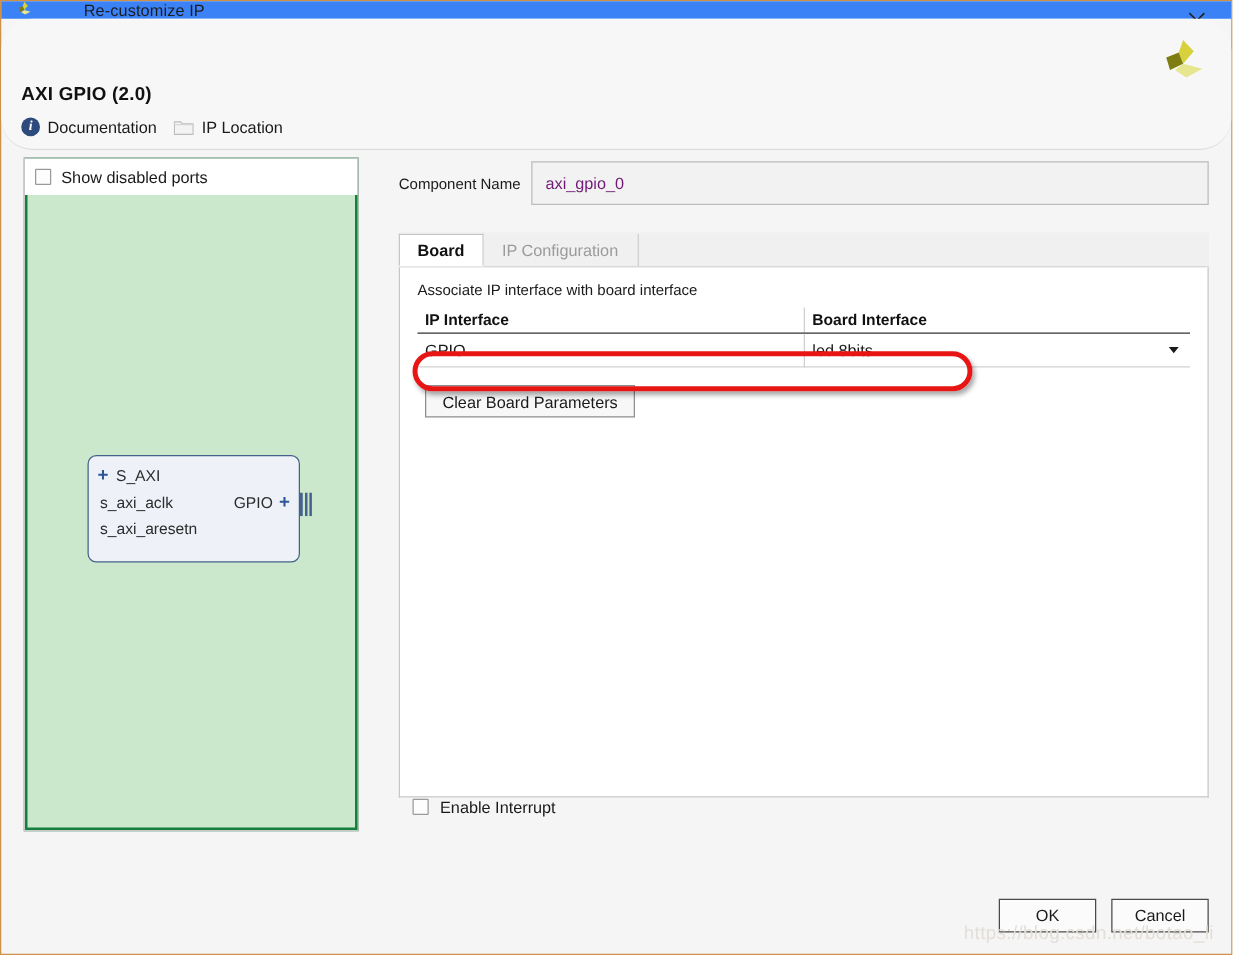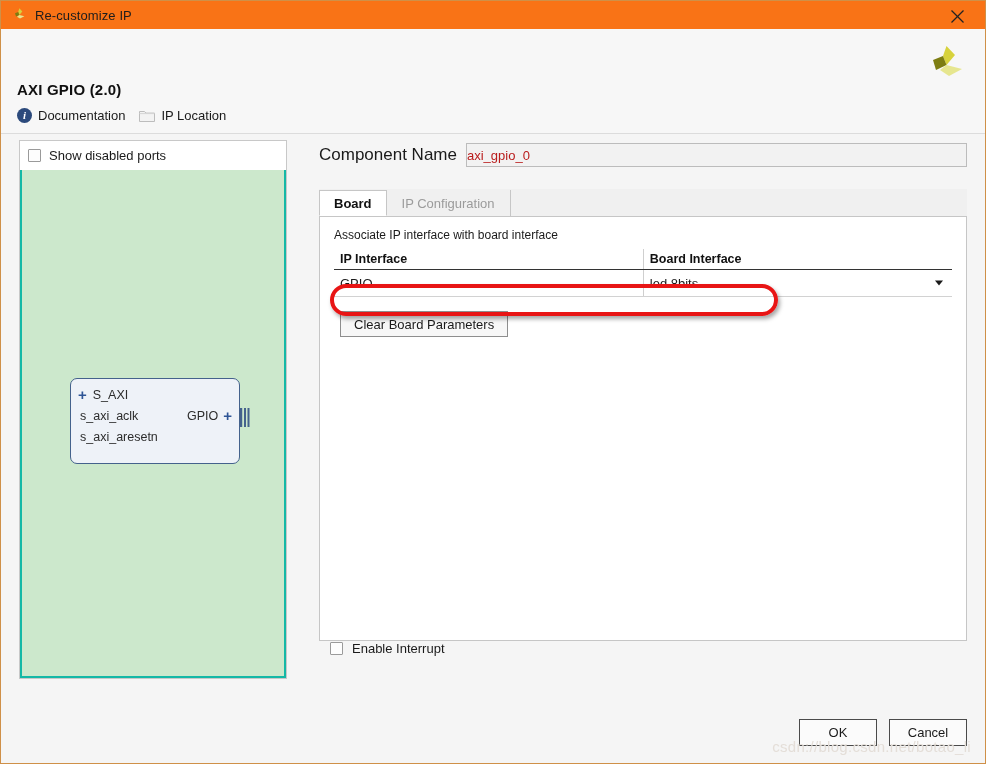--- a/index.html
+++ b/index.html
@@ -25,26 +25,27 @@
     height: 764px;
     box-sizing: border-box;
     border: 1px solid #cf9048;
     background: #f5f5f5;
     display: flex;
     flex-direction: column;
   }
 
   
   #titlebar {
-    height: 28px;
-    background: #f97316;
+    height: 14px;
+    background: #3b82f6;
     display: flex;
     align-items: center;
     flex: 0 0 auto;
     position: relative;
+    gap: 32px;
   }
   #titlebar .tb-icon {
     margin-left: 10px;
     width: 16px;
     height: 16px;
     position: relative;
     flex: 0 0 auto;
   }
   #titlebar .tb-title {
     margin-left: 8px;
@@ -70,20 +71,21 @@
     display: block;
   }
 
   
   #header {
     flex: 0 0 auto;
     background: #f7f7f7;
     position: relative;
     height: 104px;
     border-bottom: 1px solid #dcdcdc;
+    border-radius: 25px;
   }
   #ip-title {
     position: absolute;
     left: 16px;
     top: 52px;
     font-size: 15px;
     font-weight: bold;
     color: #101010;
     letter-spacing: .2px;
   }
@@ -136,21 +138,21 @@
 
   
   #diagram-pane {
     position: absolute;
     left: 18px;
     top: 6px;
     width: 268px;
     height: 539px;
     box-sizing: border-box;
     border: 1px solid #c8c8c8;
-    background: #14b8a6;
+    background: #15803d;
     display: flex;
     flex-direction: column;
   }
   #show-disabled-row {
     flex: 0 0 auto;
     height: 29px;
     display: flex;
     align-items: center;
     padding-left: 8px;
     background: #ffffff;
@@ -215,31 +217,31 @@
     top: 6px;
     right: 18px;
     top: 6px;
   }
   #comp-name-row {
     display: flex;
     align-items: center;
     gap: 9px;
     margin-top: 3px;
   }
-  #comp-name-label { font-size: 17px; color: #1a1a1a; white-space: nowrap; }
+  #comp-name-label { font-size: 12px; color: #1a1a1a; white-space: nowrap; }
   #comp-name-input {
     flex: 1 1 auto;
-    height: 24px;
+    height: 35px;
     box-sizing: border-box;
     border: 1px solid #bcbcbc;
     background: #f2f2f2;
     font-family: "Liberation Sans", sans-serif;
     font-size: 13px;
-    color: #b91c1c;
-    padding: 0 0;
+    color: #701a75;
+    padding: 0 10px;
     outline: none;
   }
 
   
   #tabstrip {
     margin-top: 22px;
     display: flex;
     align-items: center;
     height: 27px;
     border-bottom: 1px solid #c6c6c6;
@@ -537,16 +539,16 @@
         <span class="lbl">Enable Interrupt</span>
       </div>
 
     </div>
 
     <div id="footer">
       <button class="dlg-btn">OK</button>
       <button class="dlg-btn">Cancel</button>
     </div>
 
-    <div id="watermark">csdn://blog.csdn.net/botao_li</div>
+    <div id="watermark">https://blog.csdn.net/botao_li</div>
 
   </div>
 </div>
 
 </body></html>

